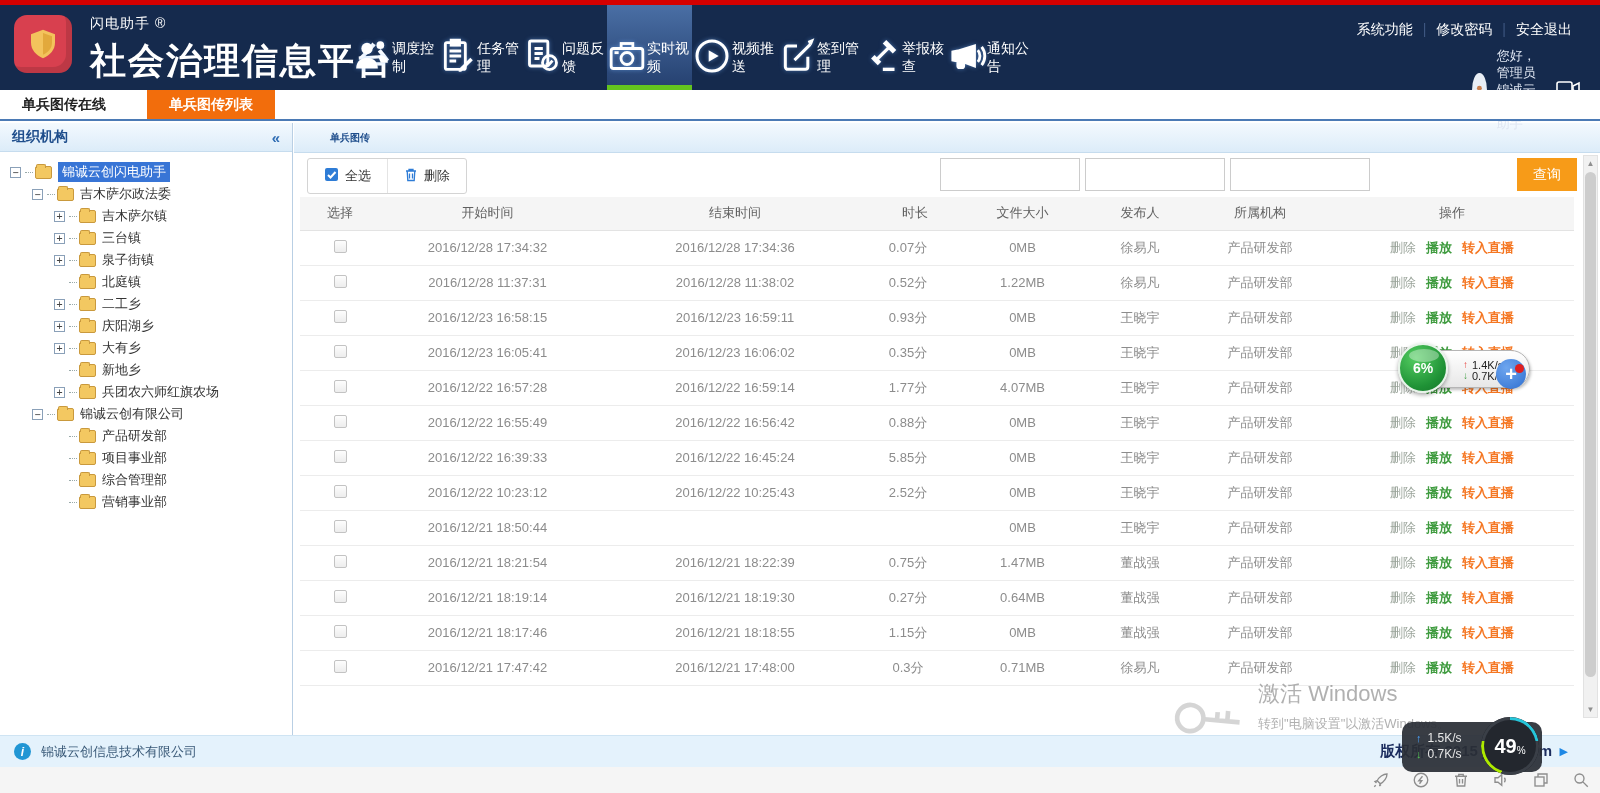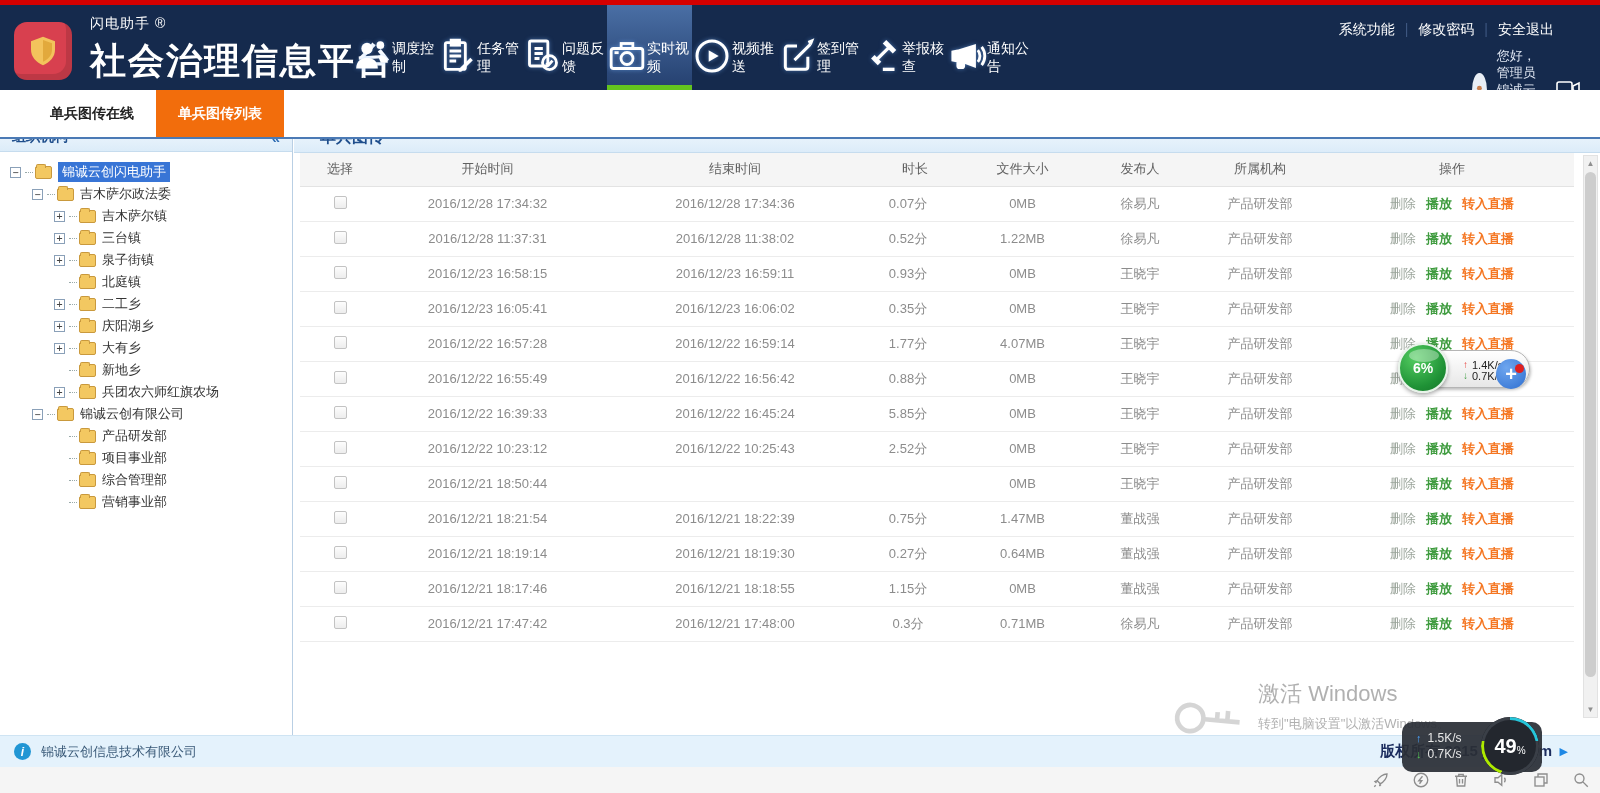--- a/index.html
+++ b/index.html
@@ -5,61 +5,61 @@
   * { box-sizing: border-box; margin: 0; padding: 0; }
   html,body { width:1600px; height:793px; overflow:hidden; }
   body { font-family:"Liberation Sans","DejaVu Sans",sans-serif; }
   .screen { position:relative; width:1600px; height:793px; background:#fff; overflow:hidden; }
 
   
   .red-line { position:absolute; left:0; top:0; width:100%; height:5px; background:#d40000; z-index:3; }
 
   
   .navbar { position:absolute; left:0; top:5px; width:100%; height:85px; background:#152a4d; z-index:2; }
-  .brand { position:absolute; left:14px; top:10px; display:flex; align-items:center; }
+  .brand { position:absolute; left:14px; top:10px; display:flex; align-items:flex-start; }
   .logo { width:58px; height:58px; border-radius:13px; background:#d8404f; position:relative; box-shadow:inset -6px -6px 0 rgba(0,0,0,.12); display:flex; align-items:center; justify-content:center; }
   .brand-text { margin-left:18px; color:#fff; }
   .brand-small { font-size:14px; letter-spacing:1px; margin-bottom:4px; }
   .brand-title { font-size:36px; font-weight:bold; letter-spacing:2px; }
   .nav-items { position:absolute; left:352px; top:0; height:85px; display:flex; }
   .nav-item { width:85px; height:85px; display:flex; flex-direction:row; align-items:center; justify-content:space-between; padding-top:17px; cursor:pointer; position:relative; }
   .nav-item.active { background:linear-gradient(180deg,#4a6fa5 0%,#243f6e 100%); }
   .nav-item.active::after { content:""; position:absolute; left:0; bottom:0; width:100%; height:5px; background:#63c41f; }
   .nav-icon { height:46px; display:flex; align-items:center; justify-content:center; }
   .nav-icon svg { filter:drop-shadow(0 0 2px rgba(120,180,255,.5)); }
   .nav-label { color:#fff; font-size:14px; margin-top:3px; }
   .nav-right { position:absolute; right:18px; top:0; height:85px; color:#fff; }
-  .top-links { position:absolute; right:18px; top:16px; font-size:14px; white-space:nowrap; }
+  .top-links { position:absolute; right:0; top:16px; font-size:14px; white-space:nowrap; }
   .top-links .lnk { cursor:pointer; padding:0 10px; }
   .top-links .sep { color:#3d5680; }
   .user-box { position:absolute; right:2px; top:42px; display:flex; align-items:center; }
   .avatar { width:34px; height:34px; border-radius:50%; background:#e9eef5; display:flex; align-items:center; justify-content:center; overflow:hidden; }
   .greeting { margin-left:10px; font-size:13px; color:#dfe6f2; line-height:17px; }
   .cam-icon { margin-left:14px; }
 
   
-  .tab-bar { position:absolute; left:0; top:90px; width:100%; height:49px; background:#fff; border-bottom:2px solid #4b7ab5; display:flex; align-items:stretch; padding-left:28px; z-index:2; }
+  .tab-bar { position:absolute; left:0; top:90px; width:100%; height:31px; background:#fff; border-bottom:2px solid #4b7ab5; display:flex; align-items:stretch; z-index:2; }
   .tab { font-size:14px; font-weight:bold; display:flex; align-items:center; padding:0 22px; color:#222; cursor:pointer; }
-  .tab.active { background:#f26d0c; color:#fff; }
+  .tab.active { background:#f26d0c; color:#fff;margin-left:19px; }
 
   
   .sidebar { position:absolute; left:0; top:123px; width:293px; bottom:58px; background:#fff; border-right:1px solid #b9cfe4; z-index:1; }
   .sidebar-header { height:29px; background:linear-gradient(180deg,#f3f9fe,#dcecf9); border-bottom:1px solid #c6dcee; color:#1f4e8c; font-size:14px; font-weight:bold; display:flex; align-items:center; justify-content:space-between; padding:0 12px; }
   .collapse { color:#2f6db4; font-size:15px; cursor:pointer; }
   .tree { padding:9px 0 0 10px; }
   .tree-node { height:22px; display:flex; align-items:center; font-size:13px; color:#333; cursor:pointer; white-space:nowrap; }
   .expander { width:11px; height:11px; border:1px solid #8aa0b8; background:#fff; font-size:10px; line-height:9px; text-align:center; color:#444; margin-right:4px; flex:0 0 11px; font-family:"DejaVu Sans Mono",monospace; }
   .expander.none { visibility:hidden; }
   .dots { width:8px; border-top:1px dotted #9aa; margin-right:2px; }
   .folder { width:17px; height:13px; background:#f3c861; border:1px solid #c9993d; border-radius:2px; position:relative; margin-right:6px; flex:0 0 17px; }
   .folder::before { content:""; position:absolute; left:0; top:-3px; width:8px; height:3px; background:#f3c861; border:1px solid #c9993d; border-bottom:none; border-radius:2px 2px 0 0; }
   .tree-label.selected { background:#3875d6; color:#fff; padding:1px 4px; }
 
   .main { position:absolute; left:294px; top:123px; width:1306px; bottom:58px; background:#fff; }
-  .panel-header { height:30px; background:linear-gradient(180deg,#f3f9fe,#dcecf9); border-bottom:1px solid #c6dcee; color:#1f4e8c; font-size:16px; font-weight:bold; display:flex; align-items:center; padding-left:26px; }
+  .panel-header { height:30px; background:linear-gradient(180deg,#f3f9fe,#dcecf9); border-bottom:1px solid #c6dcee; color:#1f4e8c; font-size:10px; font-weight:bold; display:flex; align-items:center; padding-left:36px; }
   .toolbar { position:relative; height:44px; }
   .btn-group { position:absolute; left:13px; top:5px; border:1px solid #d4d4d4; border-radius:3px; display:flex; background:#fff; }
   .tool-btn { display:flex; align-items:center; gap:6px; padding:0 16px; height:34px; font-size:13px; color:#333; background:none; border:none; cursor:pointer; font-family:inherit; }
   .tool-btn + .tool-btn { border-left:1px solid #e4e4e4; }
   .search-area { position:absolute; right:0; top:5px; height:34px; }
   .s-input { position:absolute; top:0; height:33px; width:140px; border:1px solid #ccc; background:#fff; padding:0 8px; font-size:13px; }
   .s-input.i1 { right:520px; } .s-input.i2 { right:375px; } .s-input.i3 { right:230px; }
   .query-btn { position:absolute; right:23px; top:0; width:60px; height:33px; background:#f79b18; color:#fff; border:none; font-size:14px; cursor:pointer; font-family:inherit; }
 
   table.grid { border-collapse:collapse; margin-left:6px; width:1274px; table-layout:fixed; }
@@ -349,20 +349,47 @@
           <span class="dots"></span>
           <span class="folder"></span>
           <span class="tree-label">营销事业部</span>
         </div>
       </div>
   </aside>
 
   <main class="main">
     <div class="panel-header">
       <span>单兵图传</span>
+    </div>
+    <div class="toolbar">
+      <div class="btn-group">
+        <button class="tool-btn">
+          <span>
+            <svg width="15" height="15" viewBox="0 0 15 15">
+                <rect x="1" y="1" width="13" height="13" rx="2" fill="#2e7cd6"></rect>
+                <path d="M4 8 l2.5 2.5 L11.5 5" stroke="#fff" stroke-width="2" fill="none"></path>
+              </svg>
+          </span>
+          <span>全选</span>
+        </button>
+        <button class="tool-btn">
+          <span>
+            <svg width="14" height="15" viewBox="0 0 14 15">
+                <path d="M2 4 h10 M5 4 V2.5 h4 V4 M3.2 4 l.6 9.5 h6.4 l.6-9.5 M5.5 6.5 v5 M8.5 6.5 v5" stroke="#2e7cd6" stroke-width="1.3" fill="none"></path>
+              </svg>
+          </span>
+          <span>删除</span>
+        </button>
+      </div>
+      <div class="search-area">
+        <input class="s-input i1" value="" style="">
+        <input class="s-input i2" value="" style="">
+        <input class="s-input i3" value="" style="">
+        <button class="query-btn">查询</button>
+      </div>
     </div>
     <table class="grid">
       <colgroup>
         <col class="col-sel">
           <col class="col-st">
           <col class="col-et">
           <col class="col-du">
         <col class="col-sz">
           <col class="col-pb">
           <col class="col-org">

